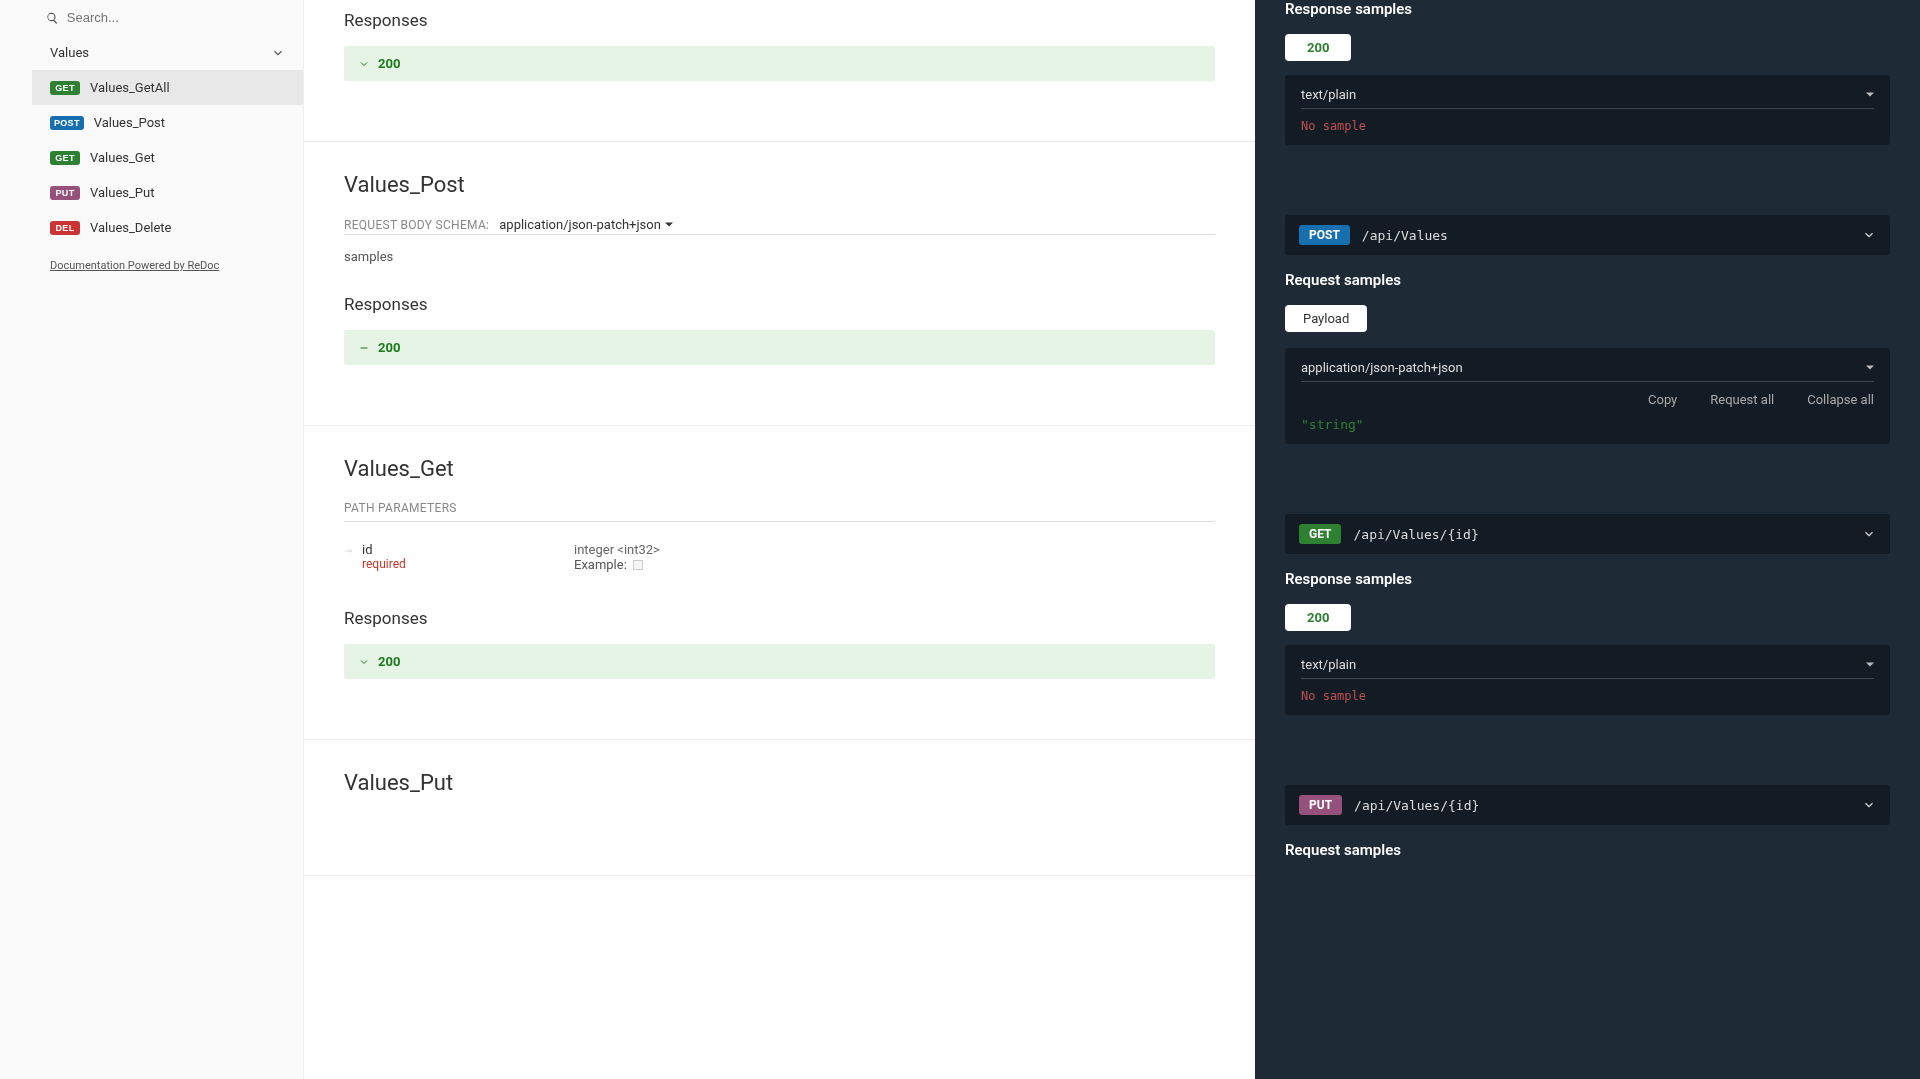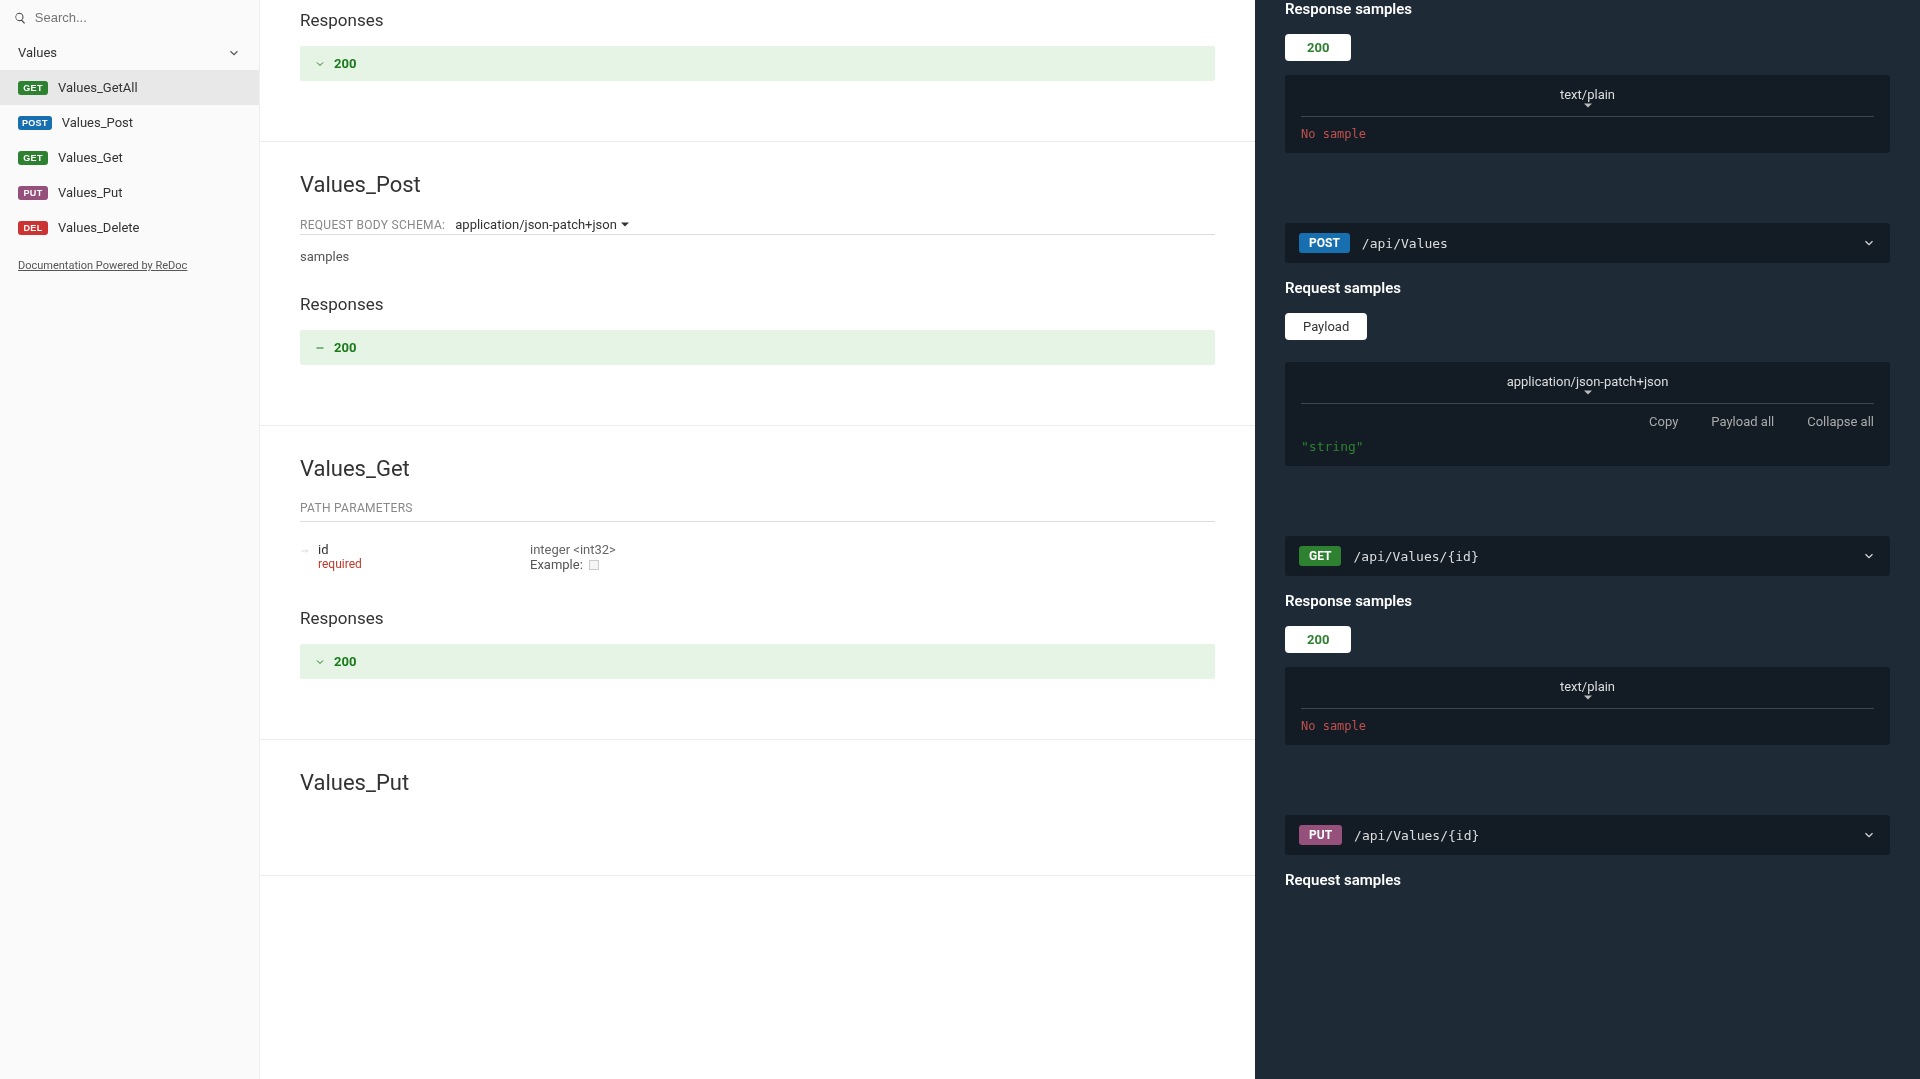--- a/index.html
+++ b/index.html
@@ -1,21 +1,21 @@
 <!DOCTYPE html>
 <html><head>
 <meta charset="utf-8">
 <style>
 * { box-sizing: border-box; margin: 0; padding: 0; }
 body { font-family: -apple-system, BlinkMacSystemFont, "Segoe UI", Roboto, sans-serif; font-size: 14px; color: #333; background: #fff; }
 
 .layout { display: flex; height: 100vh; overflow: hidden; }
 
 
-.sidebar { width: 260px; background: #fafafa; border-right: 1px solid #eee; overflow-y: auto; flex-shrink: 0; }
+.sidebar { width: 304px; background: #fafafa; border-right: 1px solid #eee; overflow-y: auto; flex-shrink: 0; padding-left: 32px; }
 .search-wrap { display: flex; align-items: center; padding: 10px 14px; gap: 8px; }
 .search-wrap svg { width: 14px; height: 14px; fill: #333; }
 .search-input { border: none; background: transparent; outline: none; font-size: 13px; width: 100%; color: #333; }
 .group-header { display: flex; align-items: center; justify-content: space-between; padding: 10px 18px; font-size: 13px; cursor: pointer; }
 .group-header svg { width: 14px; height: 14px; stroke: #555; fill: none; }
 .nav-item { display: flex; align-items: center; padding: 10px 18px; gap: 10px; cursor: pointer; font-size: 13px; }
 .nav-item.active { background: #e8e8e8; }
 .badge { display: inline-block; font-size: 9px; font-weight: 700; color: #fff; padding: 2px 4px; border-radius: 3px; min-width: 30px; text-align: center; letter-spacing: 0.3px; font-family: sans-serif; }
 .badge.get { background: #2f8132; }
 .badge.post { background: #186faf; }
@@ -47,23 +47,23 @@
 .param-right { font-size: 13px; color: #555; }
 .param-right .ptype { color: #666; }
 .param-right .example-row { display: flex; align-items: center; gap: 6px; }
 .example-box { display: inline-block; width: 10px; height: 10px; border: 1px solid #ccc; background: #f5f5f5; }
 
 
 .right { width: 665px; background: #1e2a35; color: #ddd; overflow-y: auto; flex-shrink: 0; padding: 0 30px; }
 .right-block { padding: 20px 0 50px; }
 .right h3 { font-size: 15px; font-weight: 600; color: #fff; margin-bottom: 16px; }
 .status-tab { display: inline-block; background: #fff; color: #2f8132; font-weight: 700; font-size: 13px; padding: 6px 22px; border-radius: 4px; margin-bottom: 14px; cursor: pointer; }
-.payload-tab { display: inline-block; background: #fff; color: #333; font-size: 13px; padding: 6px 18px; border-radius: 4px; margin-bottom: 22px; cursor: pointer; }
+.payload-tab { display: inline-block; background: #fff; color: #333; font-size: 13px; padding: 6px 18px; border-radius: 4px; margin-bottom: 16px; cursor: pointer; }
 .sample-box { background: #131c25; border-radius: 3px; padding: 12px 16px; }
-.ct-select { display: flex; justify-content: space-between; align-items: center; border-bottom: 1px solid #3a4652; padding-bottom: 6px; font-size: 13px; cursor: pointer; flex-direction: column; }
+.ct-select { display: flex; justify-content: space-between; align-items: center; border-bottom: 1px solid #3a4652; padding-bottom: 6px; font-size: 13px; cursor: pointer; }
 .ct-select svg { width: 8px; height: 8px; fill: #bbb; }
 .no-sample { color: #c0504d; font-family: monospace; font-size: 12px; margin-top: 10px; }
 .code-actions { display: flex; justify-content: flex-end; gap: 18px; font-size: 13px; color: #aaa; margin: 10px 0; }
 .code-actions span { cursor: pointer; margin-left: 15px; }
 .json-value { color: #2f8132; font-family: monospace; font-size: 13px; }
 
 .endpoint-bar { background: #131c25; border-radius: 3px; padding: 10px 14px; display: flex; align-items: center; gap: 12px; cursor: pointer; margin-bottom: 16px; }
 .endpoint-bar .method { font-size: 12px; font-weight: 700; padding: 3px 10px; border-radius: 3px; color: #fff; }
 .endpoint-bar .method.post { background: #186faf; }
 .endpoint-bar .method.get { background: #2f8132; }
@@ -217,21 +217,21 @@
       <div class="payload-tab">Payload</div>
       <div class="sample-box">
         <div class="ct-select">
           <span>application/json-patch+json</span>
           <svg viewBox="0 0 10 10">
               <path d="M0 2l5 5 5-5z"></path>
             </svg>
         </div>
         <div class="code-actions">
           <span>Copy</span>
-          <span>Payload all</span>
+          <span>Request all</span>
           <span>Collapse all</span>
         </div>
         <div class="json-value">"string"</div>
       </div>
     </div>
 
     <div class="right-block">
       <div class="endpoint-bar">
         <span class="method get">GET</span>
         <span class="path">/api/Values/{id}</span>

